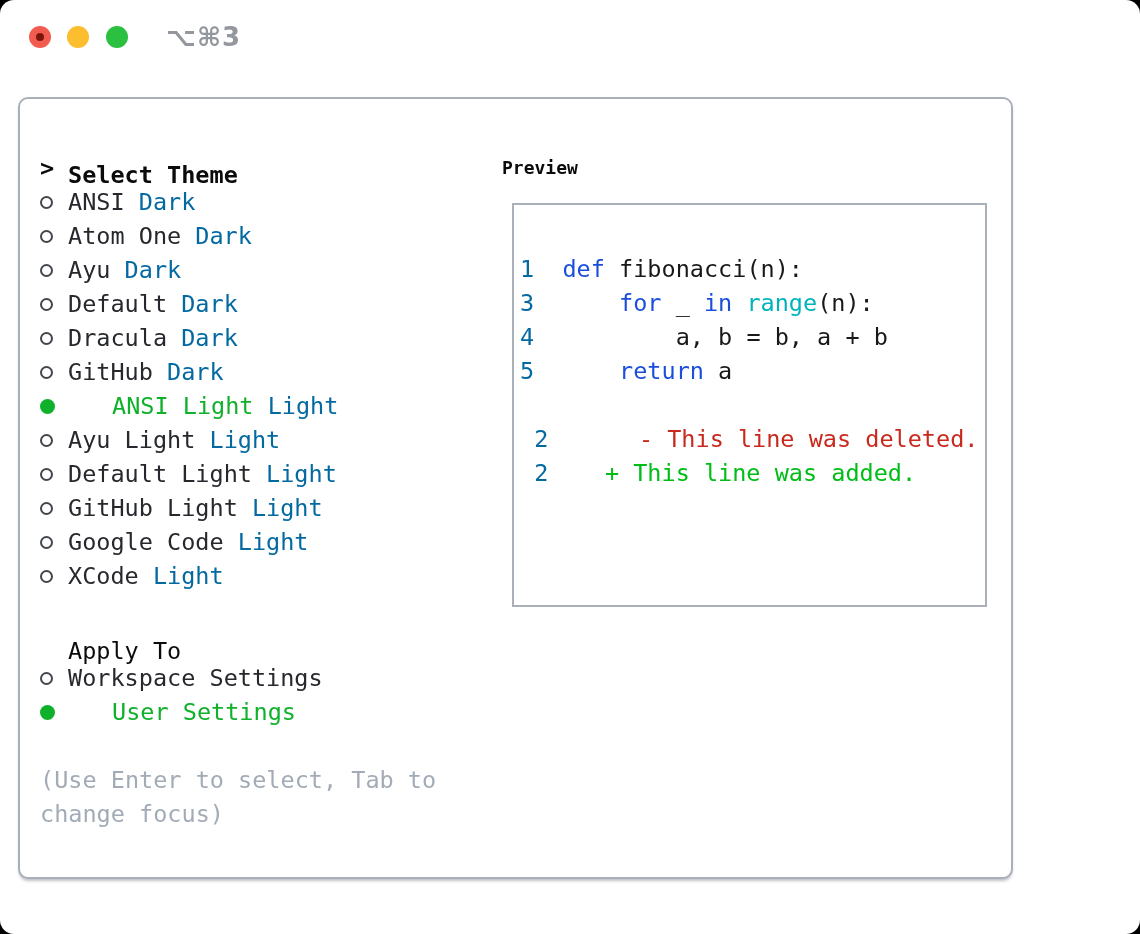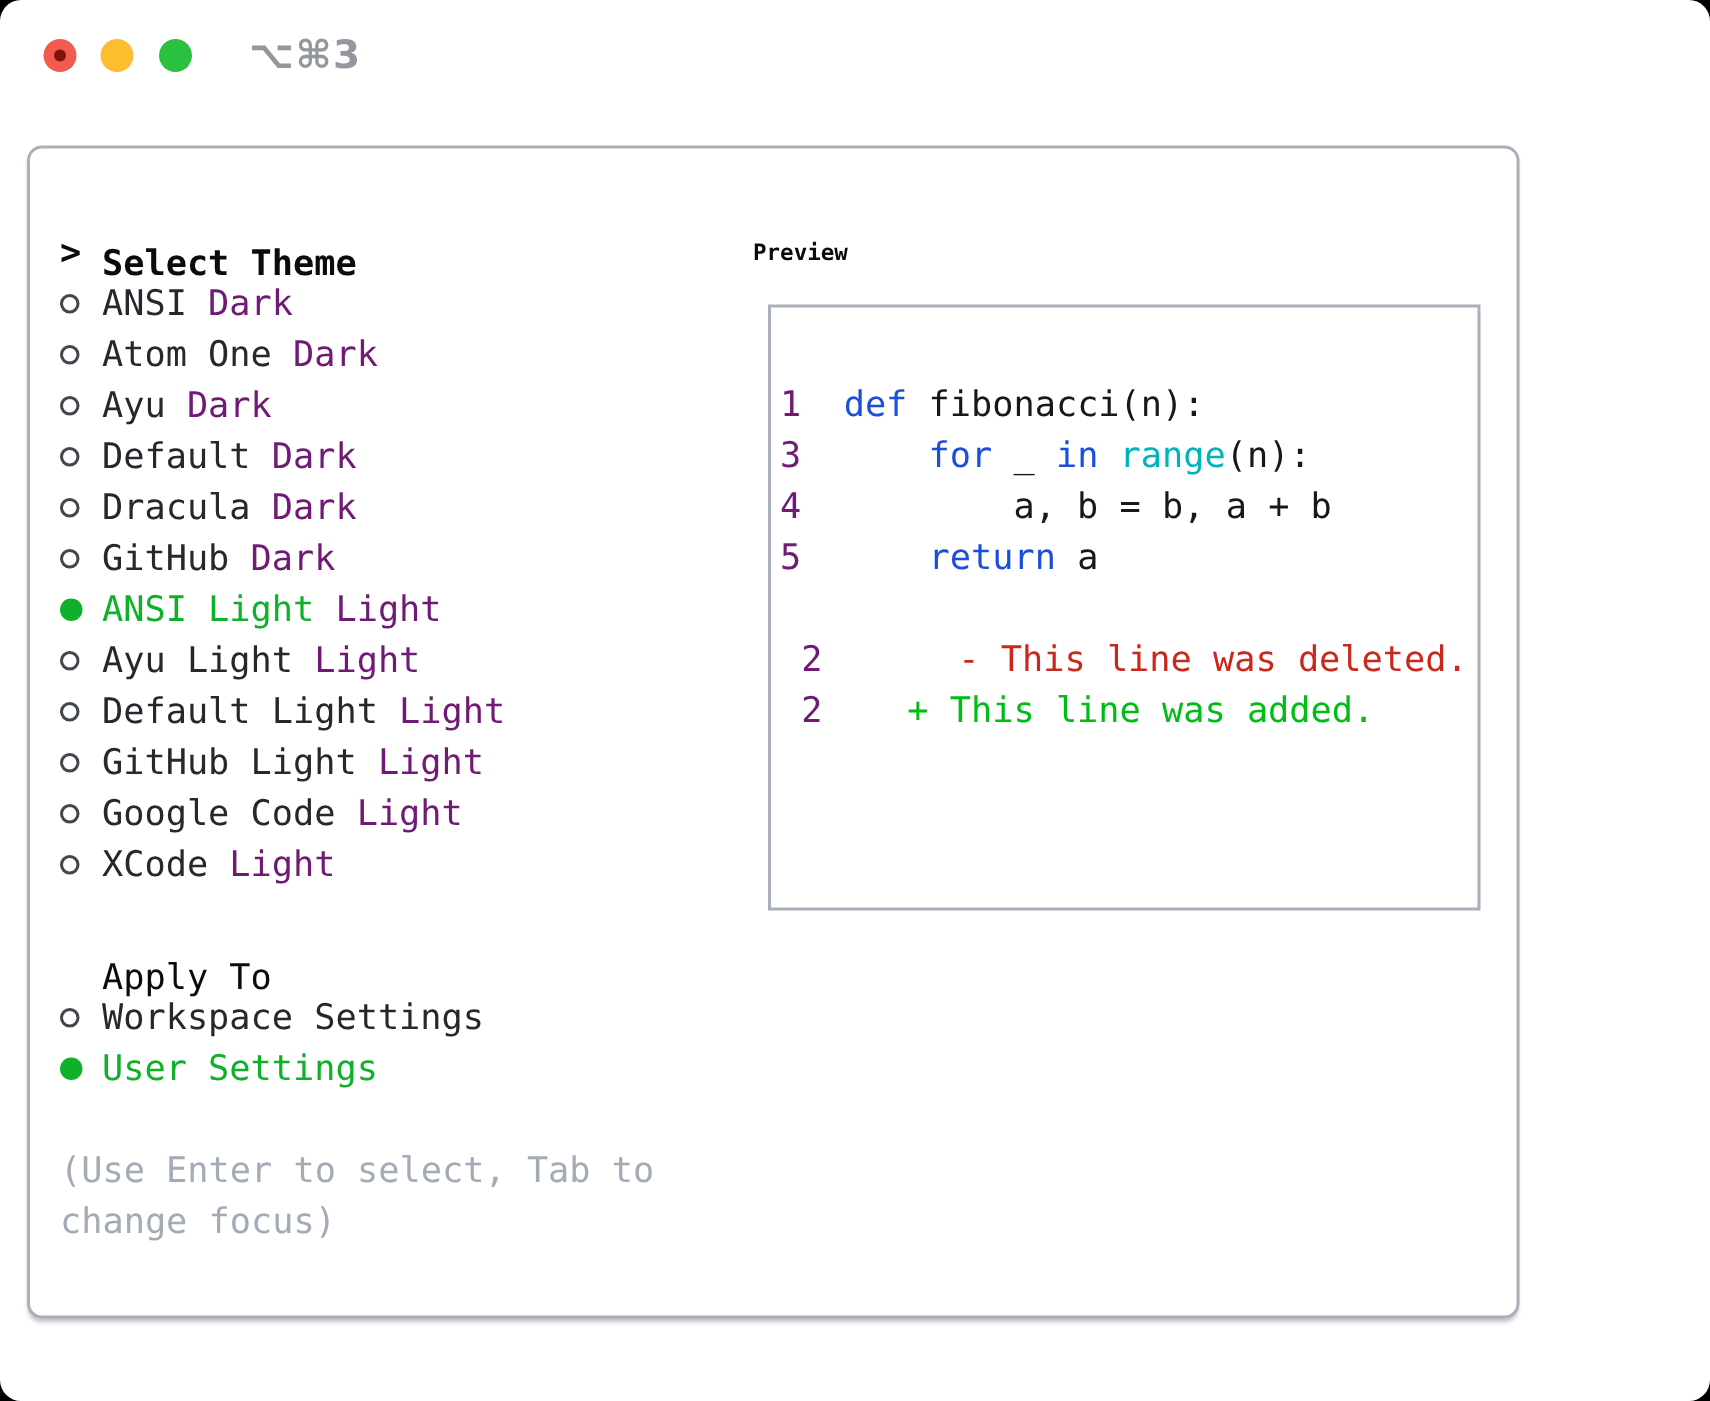--- a/index.html
+++ b/index.html
@@ -21,27 +21,27 @@
   
   .leftcol{position:absolute;left:20px;top:52px;}
   .row{display:flex;align-items:center;height:34px;font-size:23.5px;white-space:pre;}
   .icon-cell{width:28px;display:flex;align-items:center;}
   .ring{width:13px;height:13px;box-sizing:border-box;border:2px solid #42464d;border-radius:50%;}
   .dot{width:15px;height:15px;border-radius:50%;background:#0fb12a;}
   .cursor{font-weight:bold;color:#0b0b0c;font-size:23.5px;}
   .bold{font-weight:bold;}
   .ink{color:#26282d;}
   .header-ink{color:#0b0b0c;margin-top:13px;}
-  .sel-green{color:#0fb12a;}
+  .sel-green{color:#0fb12a;margin-left:44px;}
   .suffix{margin-left:1ch;}
-  .c-gray{color:#701a75;}
+  .c-gray{color:#0369a1;}
   .hint{color:#a2abb6;}
   
   .preview-label{position:absolute;left:482px;top:52px;height:34px;line-height:34px;
-                 font-size:15px;font-weight:bold;color:#0b0b0c;}
+                 font-size:18px;font-weight:bold;color:#0b0b0c;}
   .preview-box{position:absolute;left:492px;top:104px;width:475px;height:404px;box-sizing:border-box;
                border:2px solid #a9b0ba;background:#fff;}
   .codewrap{padding:47px 16px 0 6px;}
   .codeline{height:34px;line-height:34px;font-size:23.5px;white-space:pre;}
   .c-ink{color:#17181a;}
   .c-blue{color:#1b4fdb;}
   .c-green{color:#0fb12a;}
   .c-green2{color:#00bd16;}
   .c-cyan{color:#00b3bd;}
   .c-red{color:#c8291c;margin-left:34px;}

